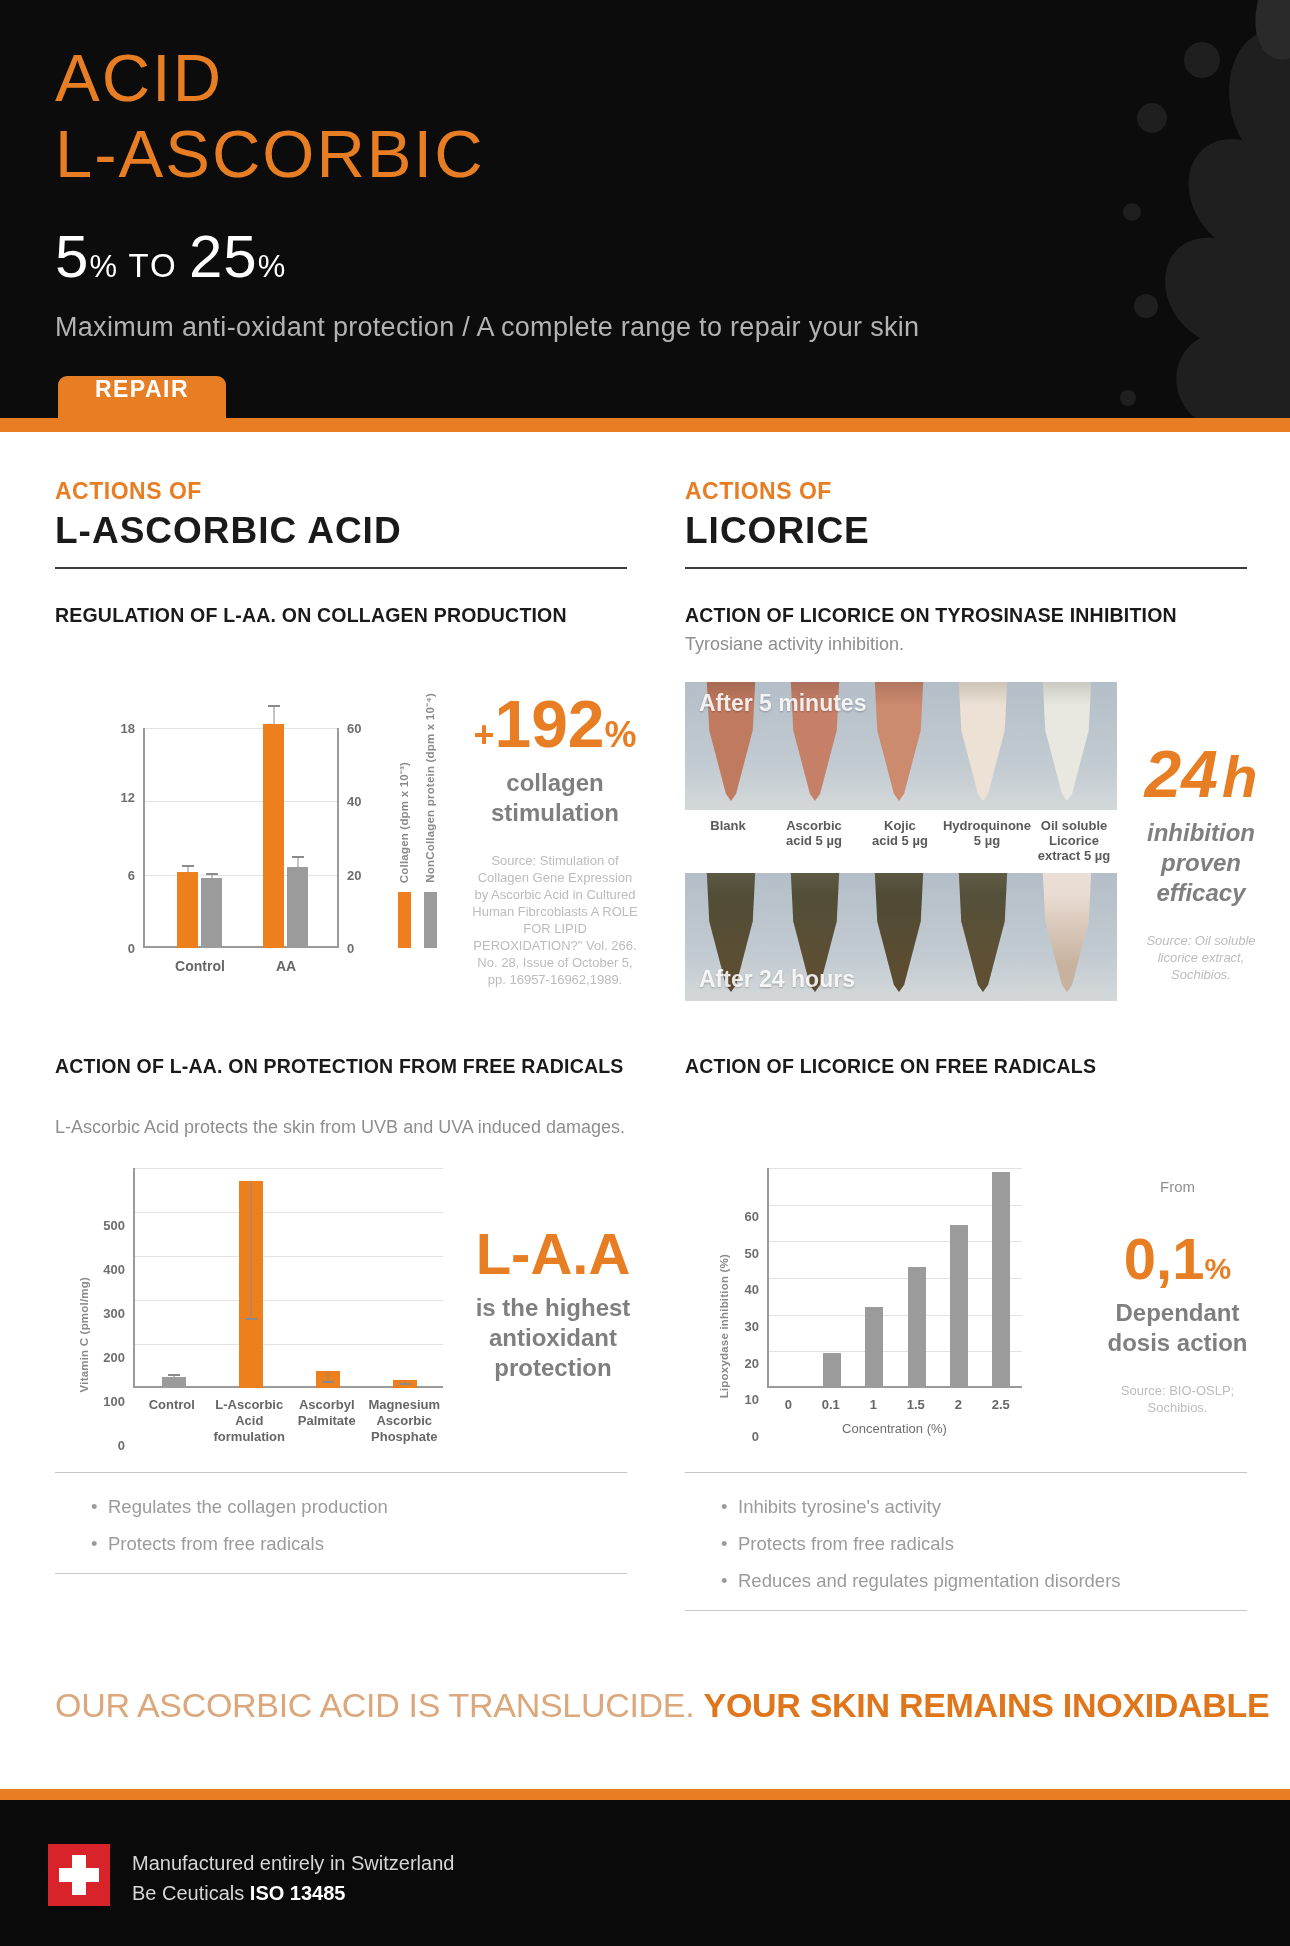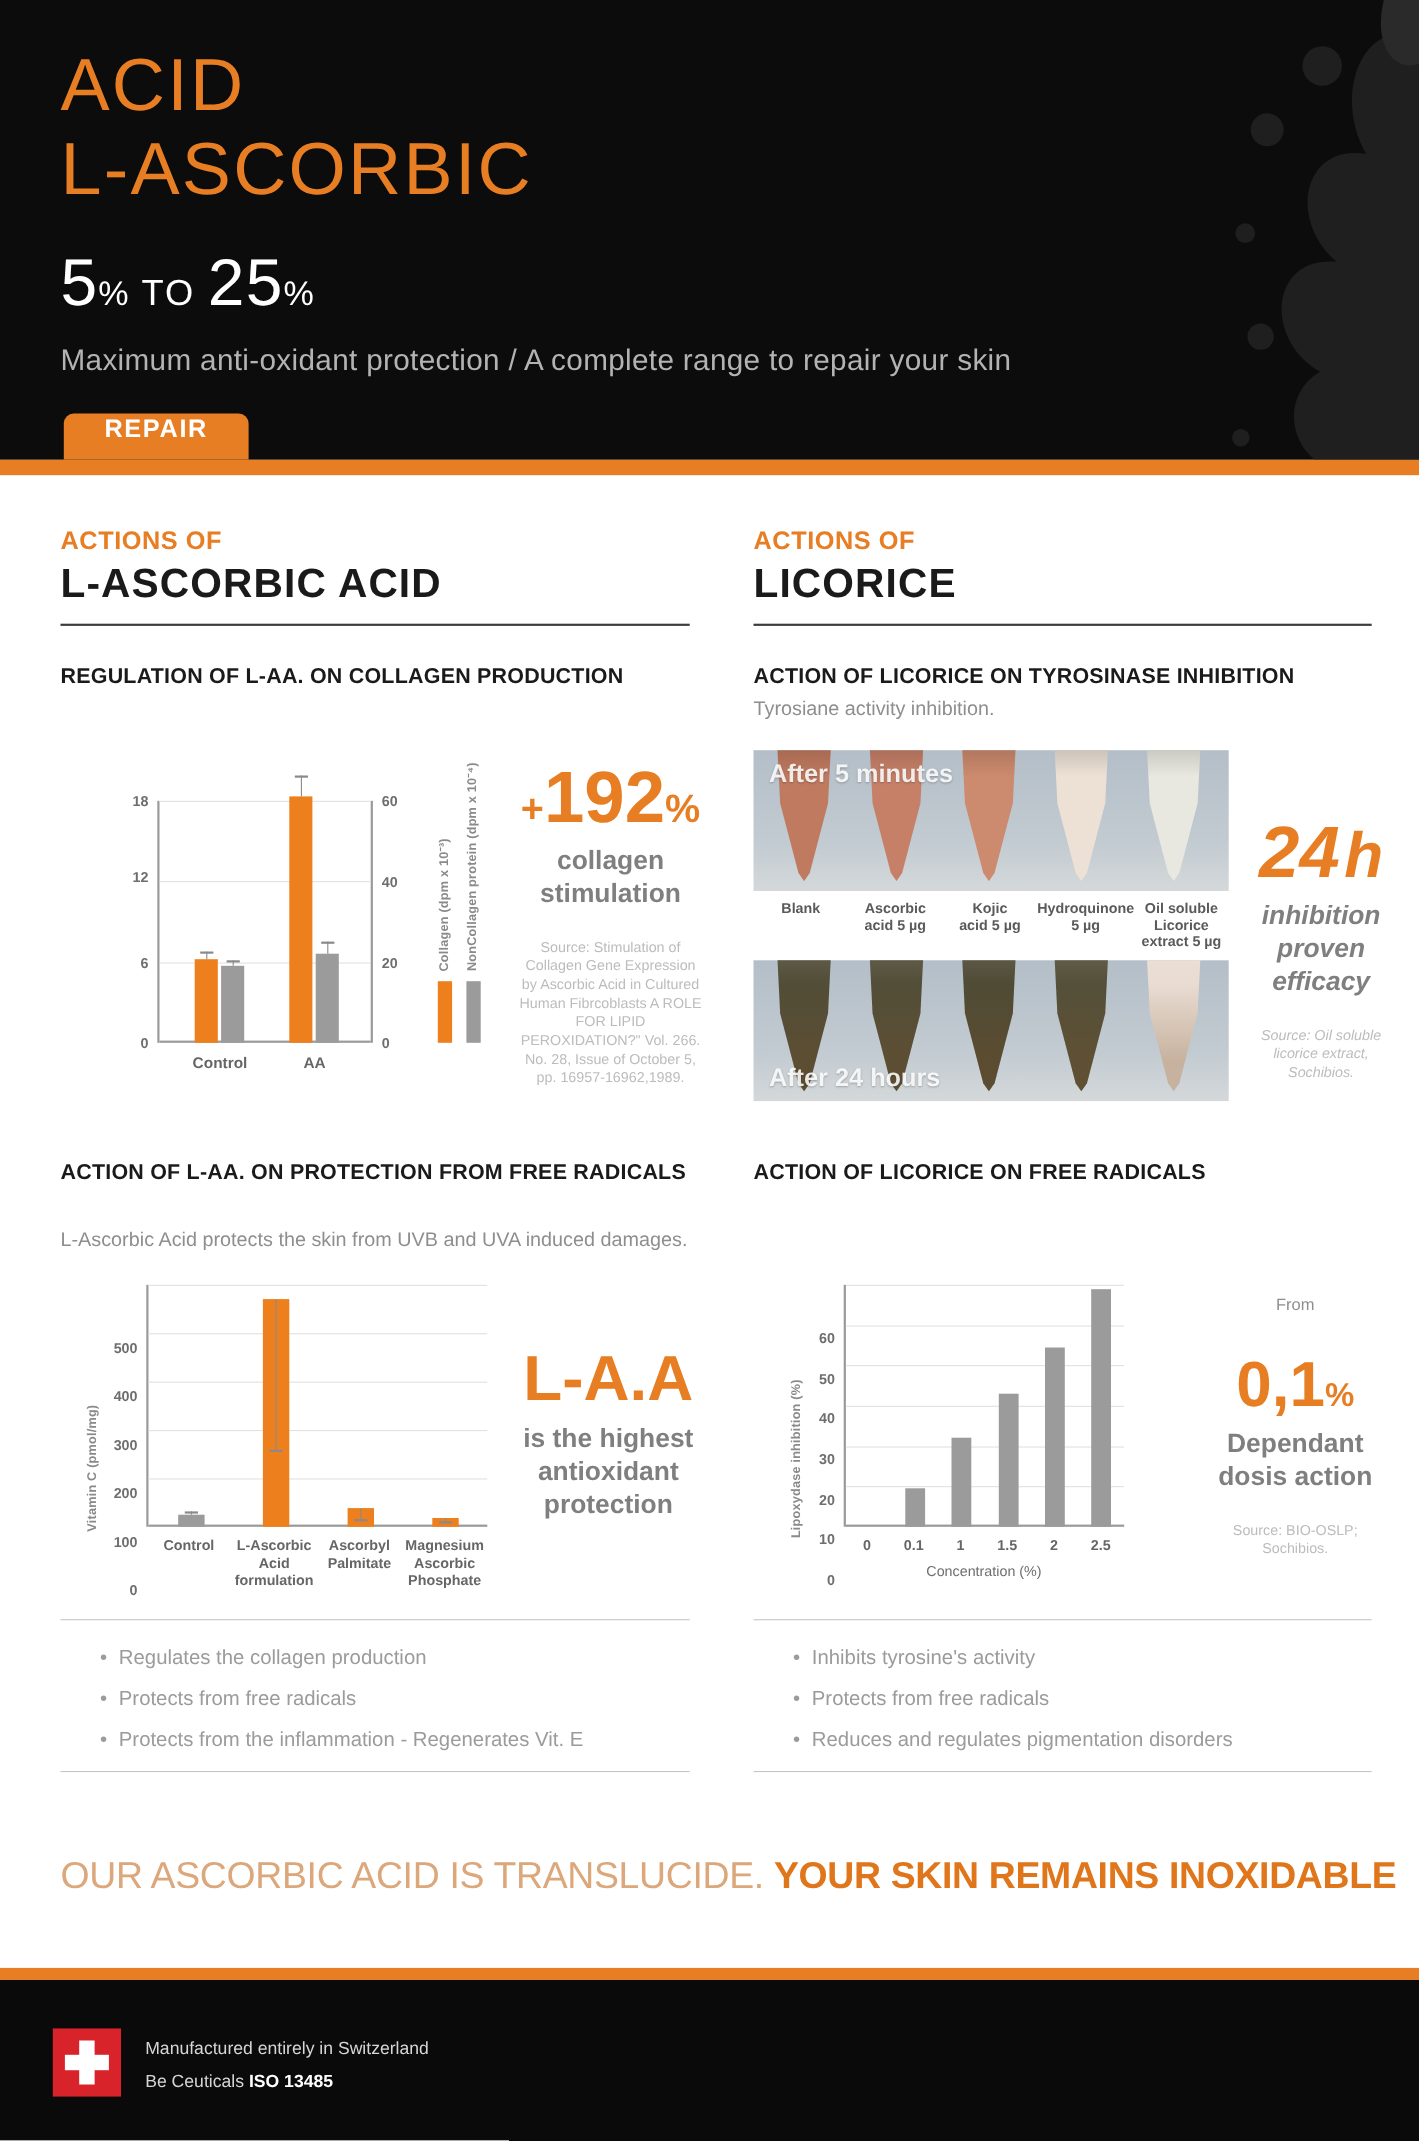--- a/index.html
+++ b/index.html
@@ -97,21 +97,21 @@
 
   
   .statement { position:absolute; top:1686px; left:55px; width:1185px; font-size:34px; white-space:nowrap; letter-spacing:-0.3px; }
   .st-light { color:#dba77b; }
   .st-strong { color:#e0761b; font-weight:bold; }
   .footer-band { position:absolute; top:1789px; left:0; width:1290px; height:11px; background:#e87e24; }
   .footer { position:absolute; top:1800px; left:0; width:1290px; height:146px; background:#0a0a0a; }
   .flag { position:absolute; left:48px; top:44px; width:62px; height:62px; background:#d8232a; }
   .flag .v { position:absolute; left:24px; top:11px; width:14px; height:40px; background:#fff; }
   .flag .h { position:absolute; left:11px; top:24px; width:40px; height:14px; background:#fff; }
-  .footer-text { position:absolute; left:132px; top:48px; font-size:16px; color:#d6d6d6; line-height:30px; }
+  .footer-text { position:absolute; left:132px; top:48px; font-size:20px; color:#d6d6d6; line-height:30px; }
   .footer-text b { color:#fff; }
 </style>
 </head>
 <body>
 
 <div class="page">
 
   <header class="hdr">
     <svg class="splat" width="420" height="540" viewBox="0 0 420 540">
       <g fill="#1f1f1f">
@@ -254,21 +254,20 @@
         </div>
       </div>
     <div class="stat stat-laa">
       <div class="stat-val"><span class="num">L-A.A</span></div>
       <div class="stat-label">is the highest antioxidant protection</div>
     </div>
 
     <ul class="bullets">
       <li>Regulates the collagen production</li>
       <li>Protects from free radicals</li>
-      <li>Protects from the inflammation - Regenerates Vit. E</li>
     </ul>
   </section>
 
   <section class="col col-right">
     <div class="kicker">ACTIONS OF</div>
     <div class="col-title">LICORICE</div>
 
     <div class="sec-heading h-sec1">ACTION OF LICORICE ON TYROSINASE INHIBITION</div>
     <div class="sec-sub sub-sec1">Tyrosiane activity inhibition.</div>
 

